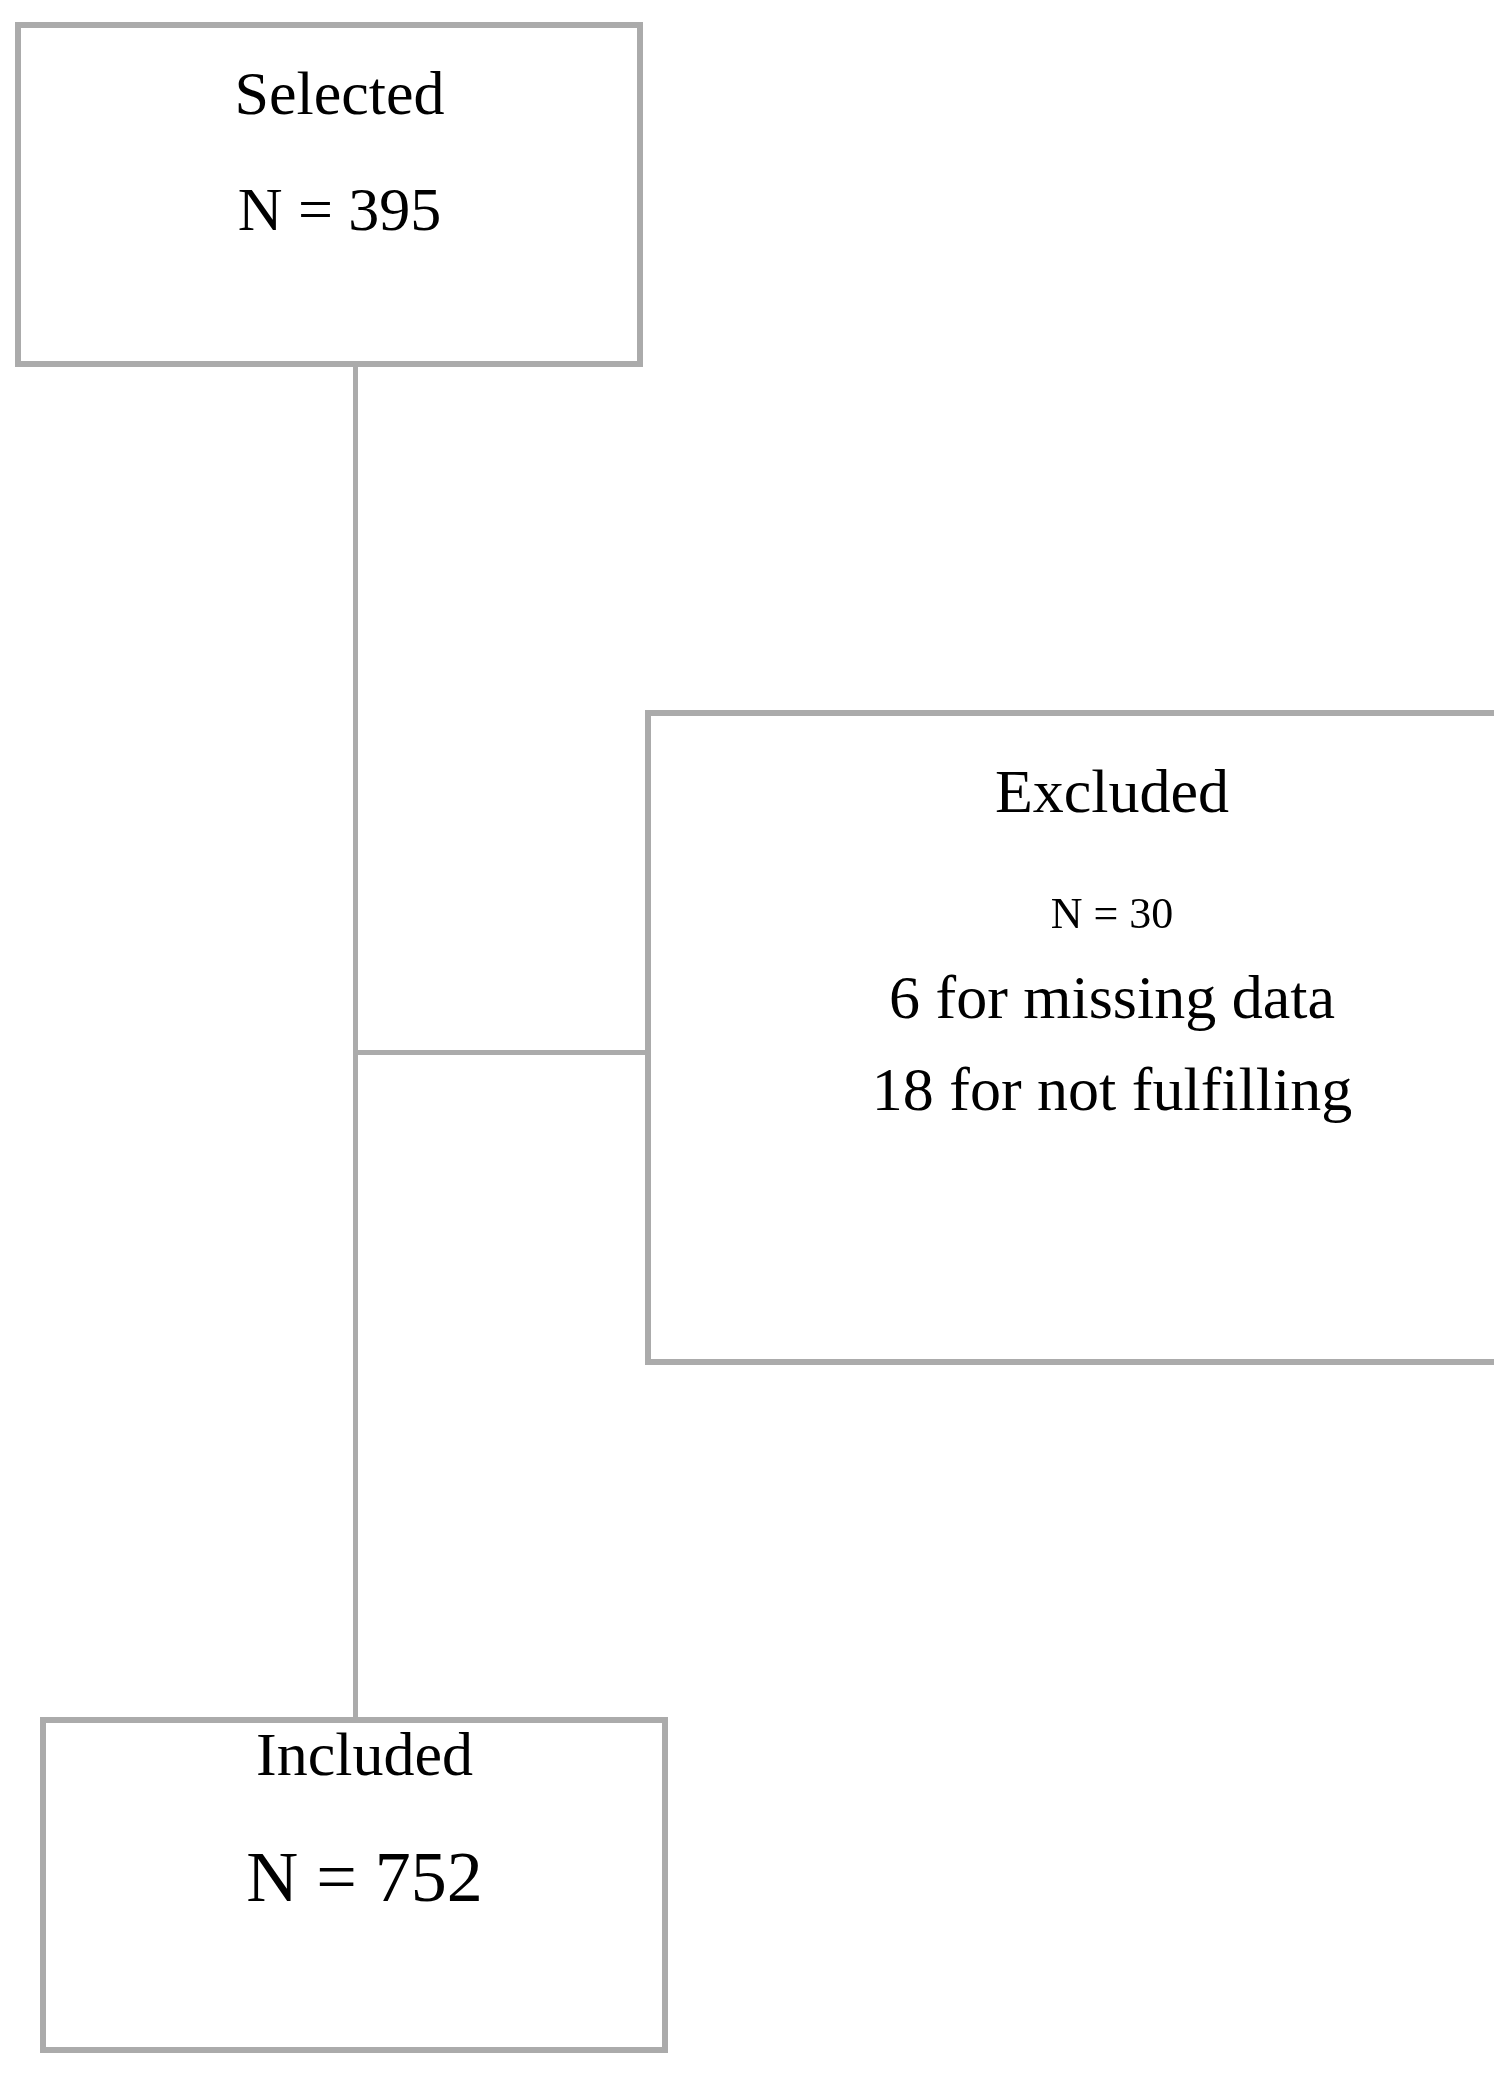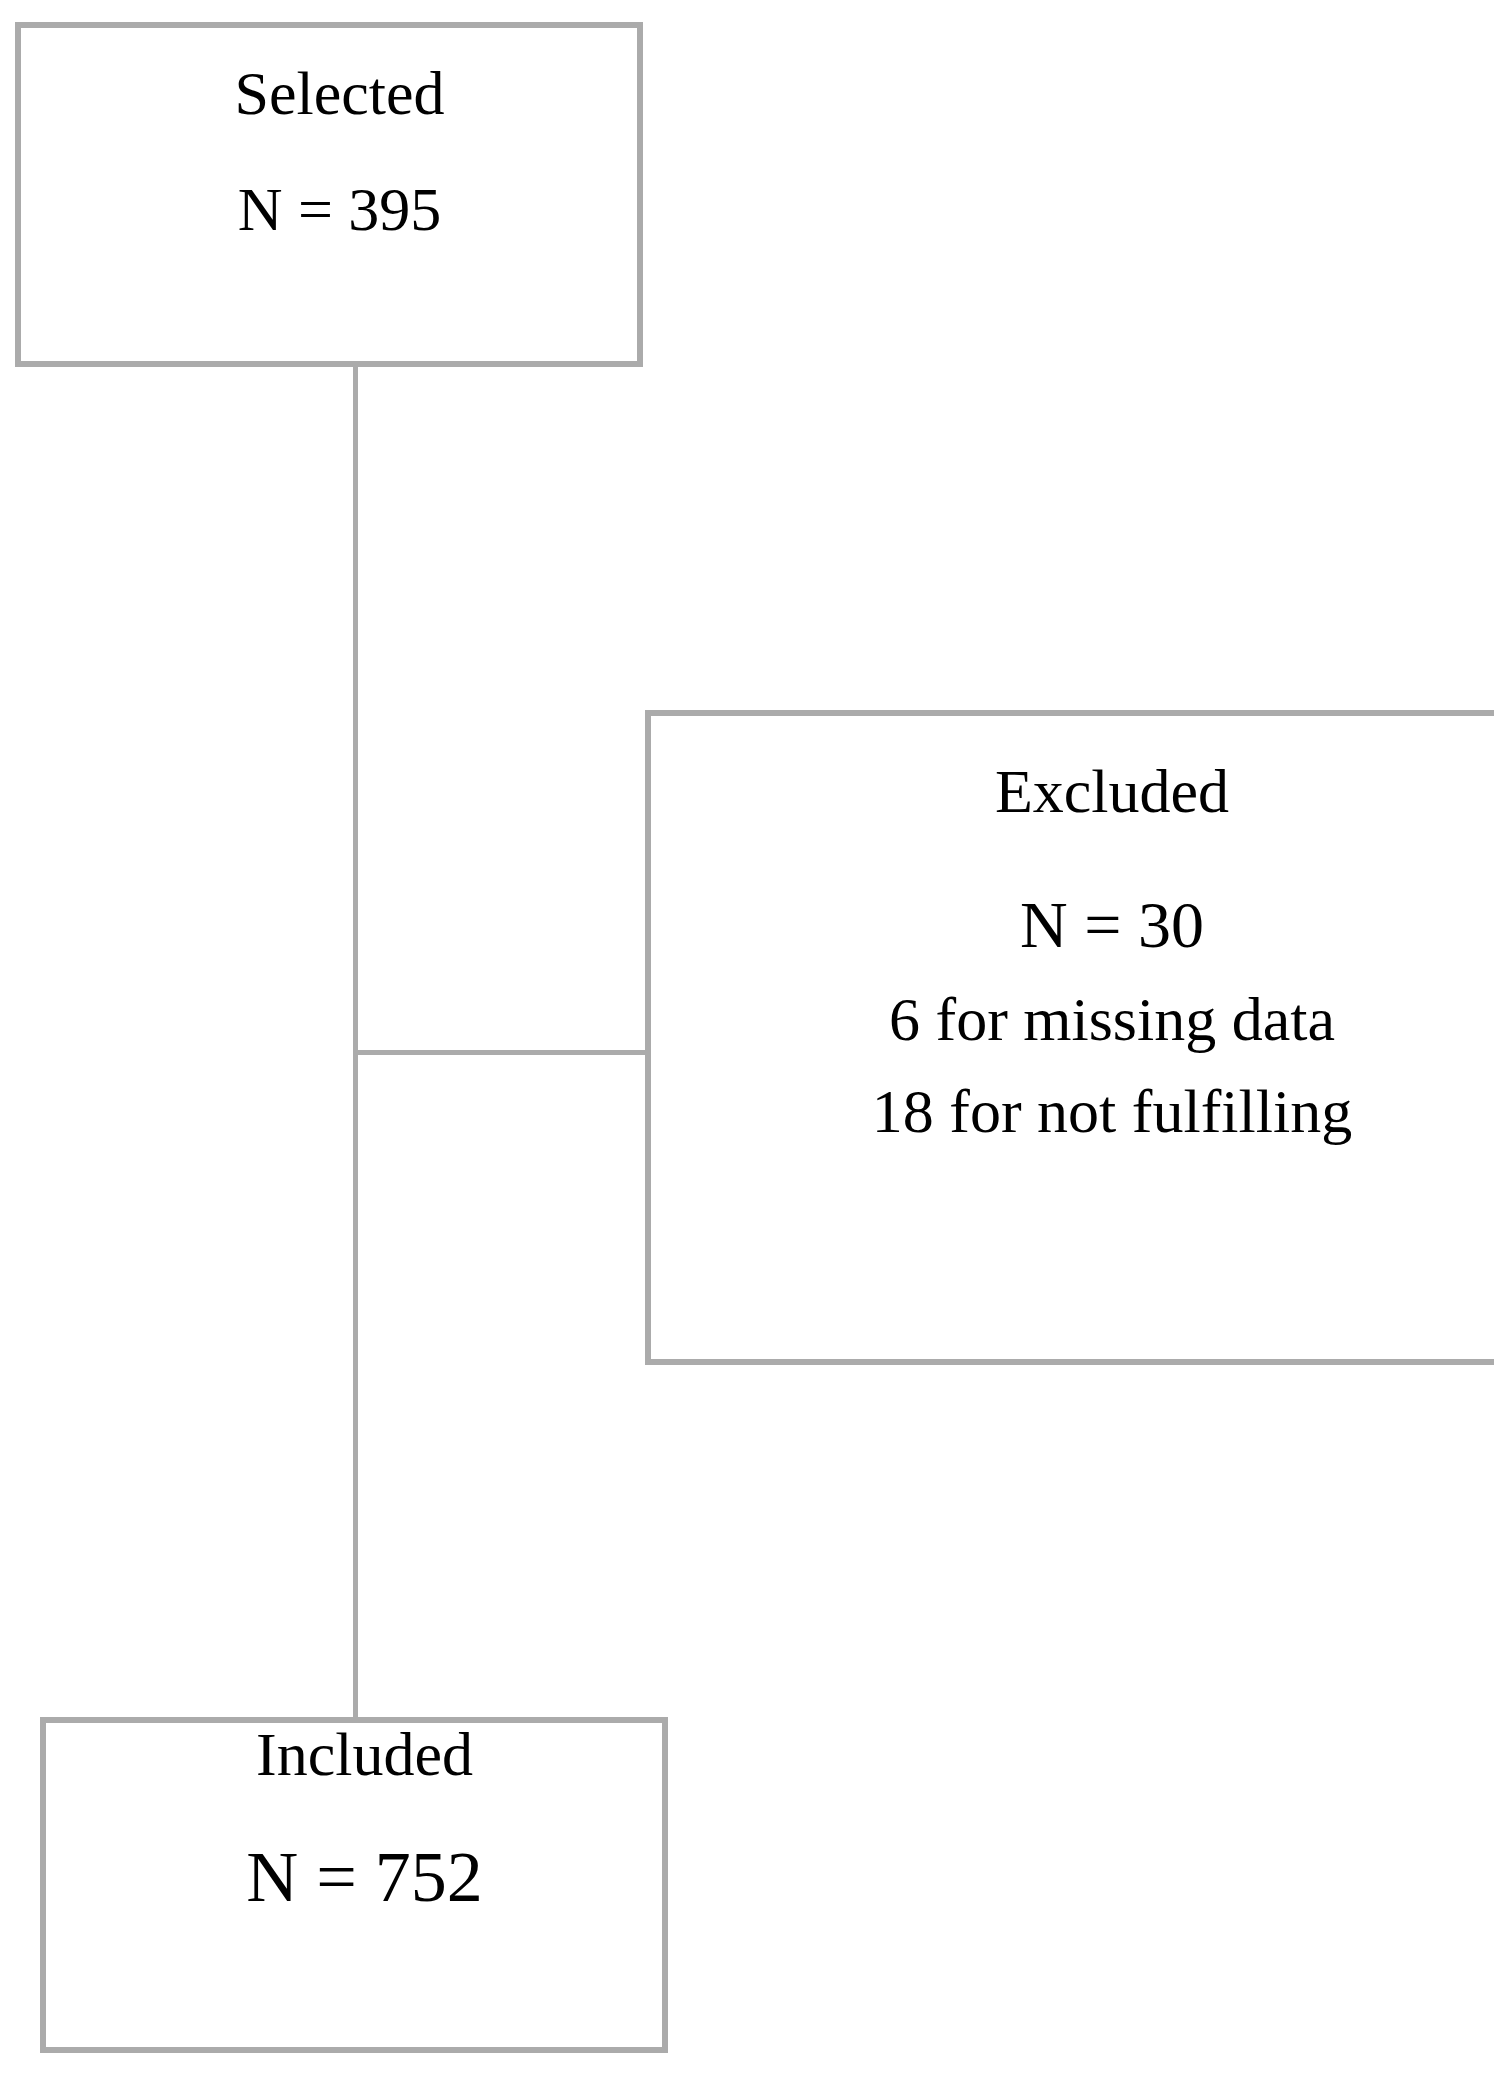--- a/index.html
+++ b/index.html
@@ -54,21 +54,21 @@
   
   #box-excluded {
     left: 645px;
     top: 710px;
     width: 913px;
     height: 655px;
     justify-content: flex-start;
     padding-top: 44px;
   }
   #box-excluded .box-line.title  { font-size: 62px; }
-  #box-excluded .box-line.count  { font-size: 66px; margin-top: 70px; }
+  #box-excluded .box-line.count  { font-size: 44px; margin-top: 70px; }
   #box-excluded .box-line.reason { font-size: 62px; margin-top: 30px; font-family: Liberation Serif, serif; }
 
   
   #box-included {
     left: 40px;
     top: 1717px;
     width: 628px;
     height: 336px;
     justify-content: flex-start;
   }

